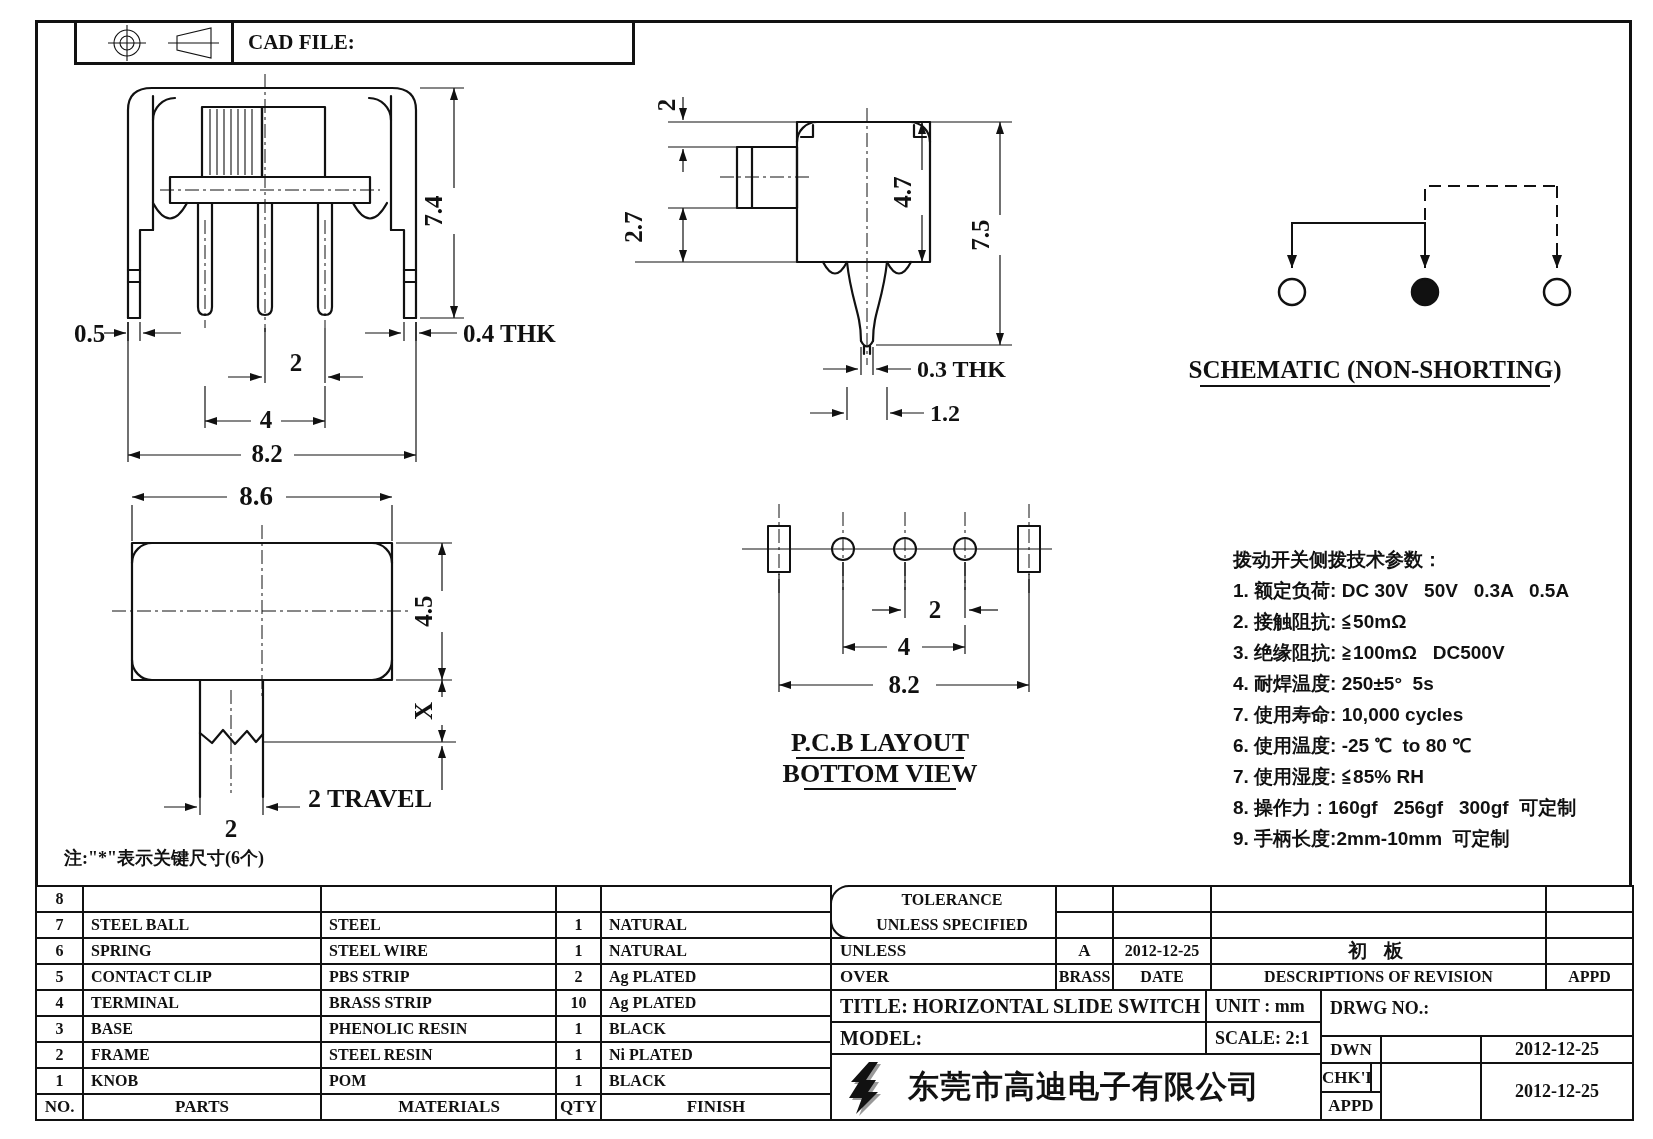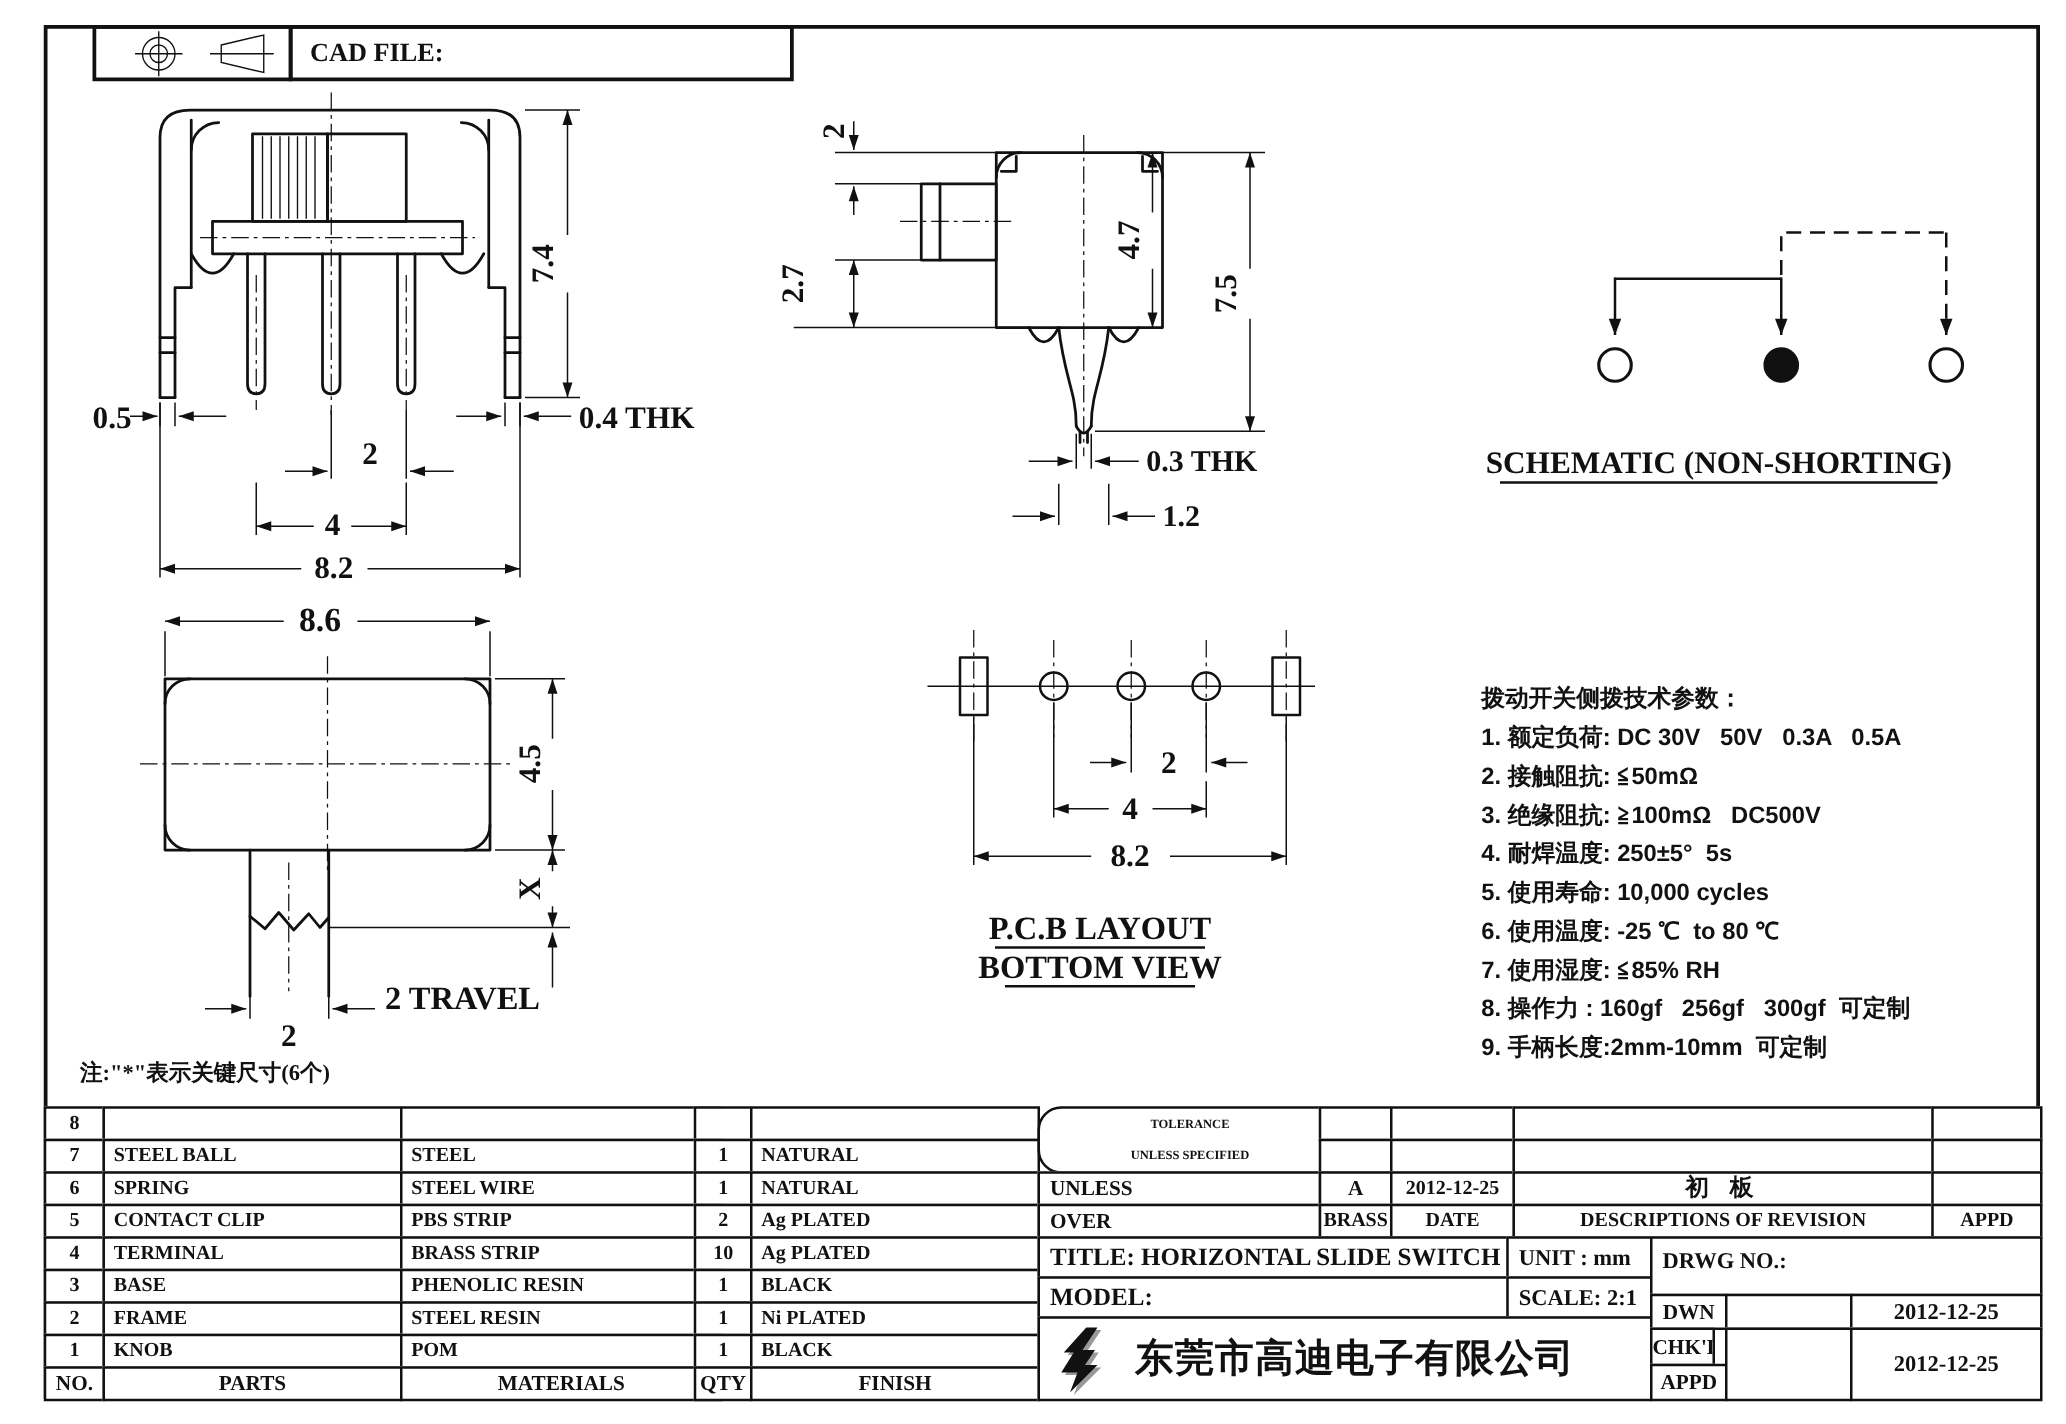--- a/index.html
+++ b/index.html
@@ -14,21 +14,21 @@
   .obj{fill:none;stroke:#111;stroke-width:2.2;stroke-linejoin:round;stroke-linecap:round;}
   .thin{fill:none;stroke:#111;stroke-width:1.1;}
   .cl{fill:none;stroke:#111;stroke-width:1;stroke-dasharray:14 4 3 4;}
   .dim line{stroke:#111;stroke-width:1.2;fill:none;}
   .dashed{fill:none;stroke:#111;stroke-width:2;stroke-dasharray:12 7;}
   text.dt{font-family:"Liberation Serif",serif;font-weight:bold;fill:#111;font-size:25px;}
   text.cap{font-family:"Liberation Serif",serif;font-weight:bold;fill:#111;font-size:26px;}
   
   #specs{position:absolute;left:1185px;top:544px;width:460px;
          font-family:"Liberation Sans",sans-serif;font-weight:bold;font-size:19px;color:#111;}
-  #specs div{white-space:pre;line-height:31px;}
+  #specs div{white-space:pre;line-height:31px;margin-left:48px;}
   #note{position:absolute;left:64px;top:846px;font-weight:bold;font-size:18px;
         font-family:"Liberation Serif",serif;white-space:pre;}
   
   #bottomband{position:absolute;left:35px;top:885px;width:1599px;height:236px;}
   .prow{position:absolute;left:0;width:800px;height:28px;}
   .cell{position:absolute;box-sizing:border-box;border:2px solid #111;background:#fff;
         font-family:"Liberation Serif",serif;font-weight:bold;color:#111;overflow:hidden;
         white-space:nowrap;font-size:16px;line-height:24px;}
   .c1{left:0;top:0;width:49px;height:28px;text-align:center;}
   .c2{left:47px;top:0;width:240px;height:28px;padding-left:7px;}
@@ -311,21 +311,21 @@
     <text class="cap" x="195" y="268" text-anchor="middle" style="font-size:25px">SCHEMATIC (NON-SHORTING)</text>
     <line x1="20" y1="276" x2="370" y2="276" stroke="#111" stroke-width="2"></line>
   </svg>
 
   <div id="specs">
     <div>拨动开关侧拨技术参数：</div>
     <div>1. 额定负荷: DC 30V   50V   0.3A   0.5A</div>
     <div>2. 接触阻抗: ≦50mΩ</div>
     <div>3. 绝缘阻抗: ≧100mΩ   DC500V</div>
     <div>4. 耐焊温度: 250±5°  5s</div>
-    <div>5. 使用寿命: 10,000 cycles</div>
+    <div>7. 使用寿命: 10,000 cycles</div>
     <div>6. 使用温度: -25 ℃  to 80 ℃</div>
     <div>7. 使用湿度: ≦85% RH</div>
     <div>8. 操作力 : 160gf   256gf   300gf  可定制</div>
     <div>9. 手柄长度:2mm-10mm  可定制</div>
   </div>
 
   <div id="note">注:"*"表示关键尺寸(6个)</div>
 
   <div id="bottomband">
 
@@ -386,21 +386,21 @@
       <div class="cell c5">BLACK</div>
     </div>
     <div class="prow" style="top:208px">
       <div class="cell c1 hd">NO.</div>
       <div class="cell c2 hd">PARTS</div>
       <div class="cell c3 hd">MATERIALS</div>
       <div class="cell c4 hd">QTY</div>
       <div class="cell c5 hd">FINISH</div>
     </div>
 
-    <div class="cell ctr" style="left:795px;top:0;width:244px;height:54px;line-height:25px;font-size:10px;border-radius:19px;">
+    <div class="cell ctr" style="left:795px;top:0;width:244px;height:54px;line-height:25px;font-size:16px;border-radius:19px;">
       <div>TOLERANCE</div>
       <div>UNLESS  SPECIFIED</div>
     </div>
     <div class="cell" style="left:795px;top:52px;width:227px;height:28px;padding-left:8px;font-size:17px;">UNLESS</div>
     <div class="cell" style="left:795px;top:78px;width:227px;height:28px;padding-left:8px;font-size:17px;">OVER</div>
 
     <div class="cell" style="left:1020px;top:0;width:59px;height:28px;"></div>
     <div class="cell" style="left:1020px;top:26px;width:59px;height:28px;"></div>
     <div class="cell ctr" style="left:1020px;top:52px;width:59px;height:28px;font-size:17px;">A</div>
     <div class="cell ctr" style="left:1020px;top:78px;width:59px;height:28px;">BRASS</div>

